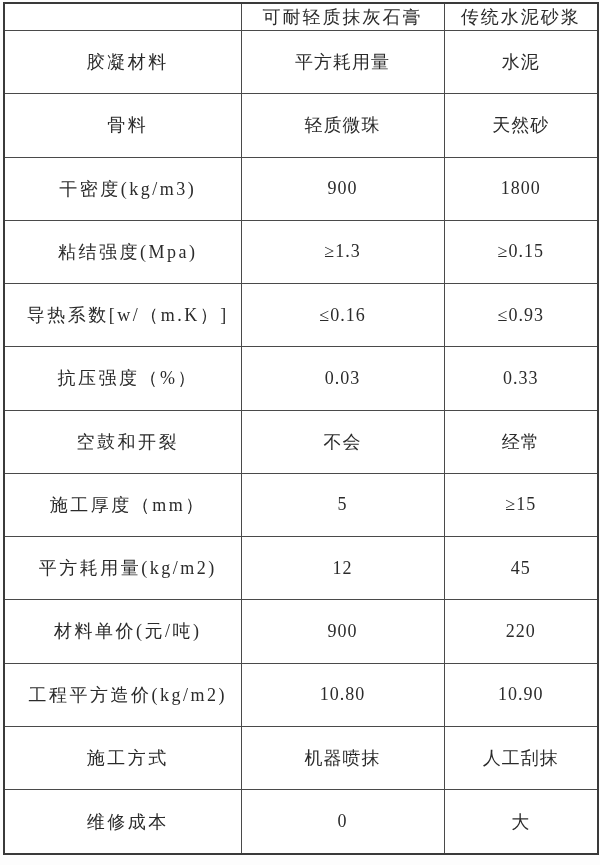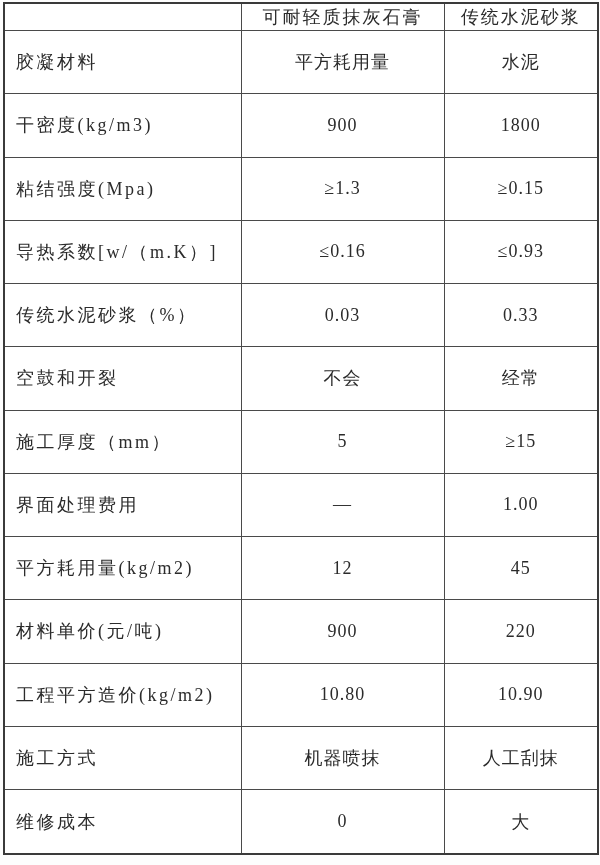--- a/index.html
+++ b/index.html
@@ -30,21 +30,21 @@
     font-weight: normal;
     font-size: 18px;
     vertical-align: middle;
     overflow: hidden;
     white-space: nowrap;
   }
   .col-label   { width: 237px; }
   .col-product { width: 203px; }
   .col-trad    { width: 154px; }
   .label-cell {
-    text-align: left;
+    text-align: center;
     padding-left: 11px;
     letter-spacing: 2.5px;
   }
   .value-cell {
     text-align: center;
     letter-spacing: 1px;
   }
   .head-cell {
     text-align: center;
     letter-spacing: 2px;
@@ -66,53 +66,53 @@
       <th class="head-cell">传统水泥砂浆</th>
     </tr>
   </thead>
   <tbody>
     <tr>
       <th class="label-cell">胶凝材料</th>
       <td class="value-cell">平方耗用量</td>
       <td class="value-cell">水泥</td>
     </tr>
     <tr>
+      <th class="label-cell">骨料</th>
+      <td class="value-cell">轻质微珠</td>
+      <td class="value-cell">天然砂</td>
+    </tr>
+    <tr>
       <th class="label-cell">干密度(kg/m3)</th>
       <td class="value-cell">900</td>
       <td class="value-cell">1800</td>
     </tr>
     <tr>
       <th class="label-cell">粘结强度(Mpa)</th>
       <td class="value-cell">≥1.3</td>
       <td class="value-cell">≥0.15</td>
     </tr>
     <tr>
       <th class="label-cell">导热系数[w/（m.K）]</th>
       <td class="value-cell">≤0.16</td>
       <td class="value-cell">≤0.93</td>
     </tr>
     <tr>
-      <th class="label-cell">传统水泥砂浆（%）</th>
+      <th class="label-cell">抗压强度（%）</th>
       <td class="value-cell">0.03</td>
       <td class="value-cell">0.33</td>
     </tr>
     <tr>
       <th class="label-cell">空鼓和开裂</th>
       <td class="value-cell">不会</td>
       <td class="value-cell">经常</td>
     </tr>
     <tr>
       <th class="label-cell">施工厚度（mm）</th>
       <td class="value-cell">5</td>
       <td class="value-cell">≥15</td>
-    </tr>
-    <tr>
-      <th class="label-cell">界面处理费用</th>
-      <td class="value-cell">—</td>
-      <td class="value-cell">1.00</td>
     </tr>
     <tr>
       <th class="label-cell">平方耗用量(kg/m2)</th>
       <td class="value-cell">12</td>
       <td class="value-cell">45</td>
     </tr>
     <tr>
       <th class="label-cell">材料单价(元/吨)</th>
       <td class="value-cell">900</td>
       <td class="value-cell">220</td>

